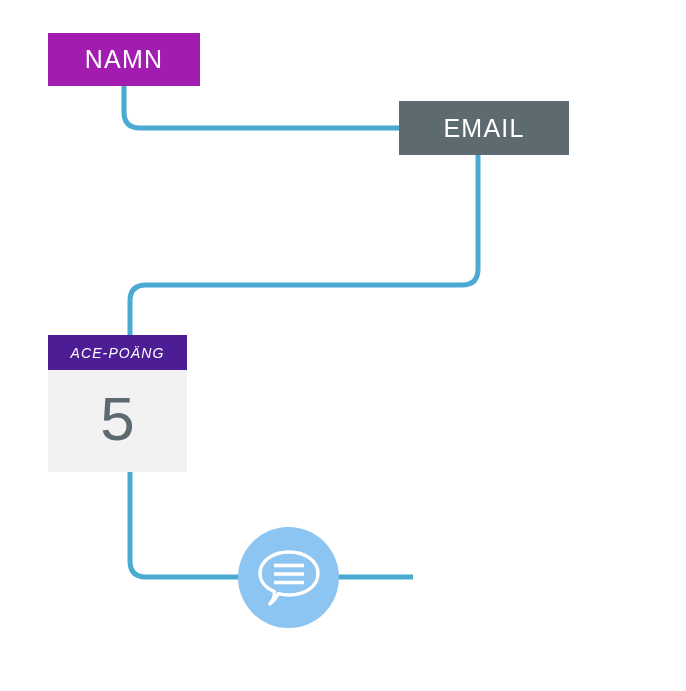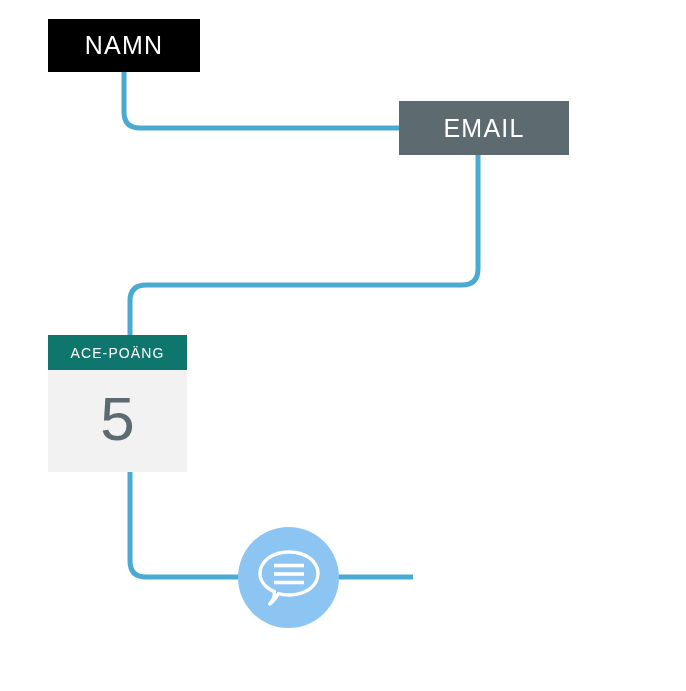--- a/index.html
+++ b/index.html
@@ -44,24 +44,24 @@
   .node-box .node-label {
     color: #ffffff;
     font-size: 25px;
     letter-spacing: 1.2px;
     font-weight: 400;
     line-height: 1;
   }
 
   #node-namn {
     left: 48px;
-    top: 19px;
+    top: 33px;
     width: 152px;
     height: 53px;
-    background: #000000;
+    background: #a21caf;
   }
 
   #node-email {
     left: 399px;
     top: 101px;
     width: 170px;
     height: 54px;
     background: #5D6A70;
   }
 
@@ -102,22 +102,23 @@
   }
 
   #card-ace {
     left: 48px;
     top: 335px;
     width: 139px;
     height: 137px;
   }
   #card-ace .card-header {
     height: 35px;
-    background: #0f766e;
+    background: #4c1d95;
     font-size: 14px;
+    font-style: italic;
   }
   #card-ace .card-body { padding-bottom: 4px; }
   #card-ace .card-value { font-size: 62px; }
 
   #card-hogst {
     left: 413px;
     top: 511px;
     width: 142px;
     height: 137px;
   }

